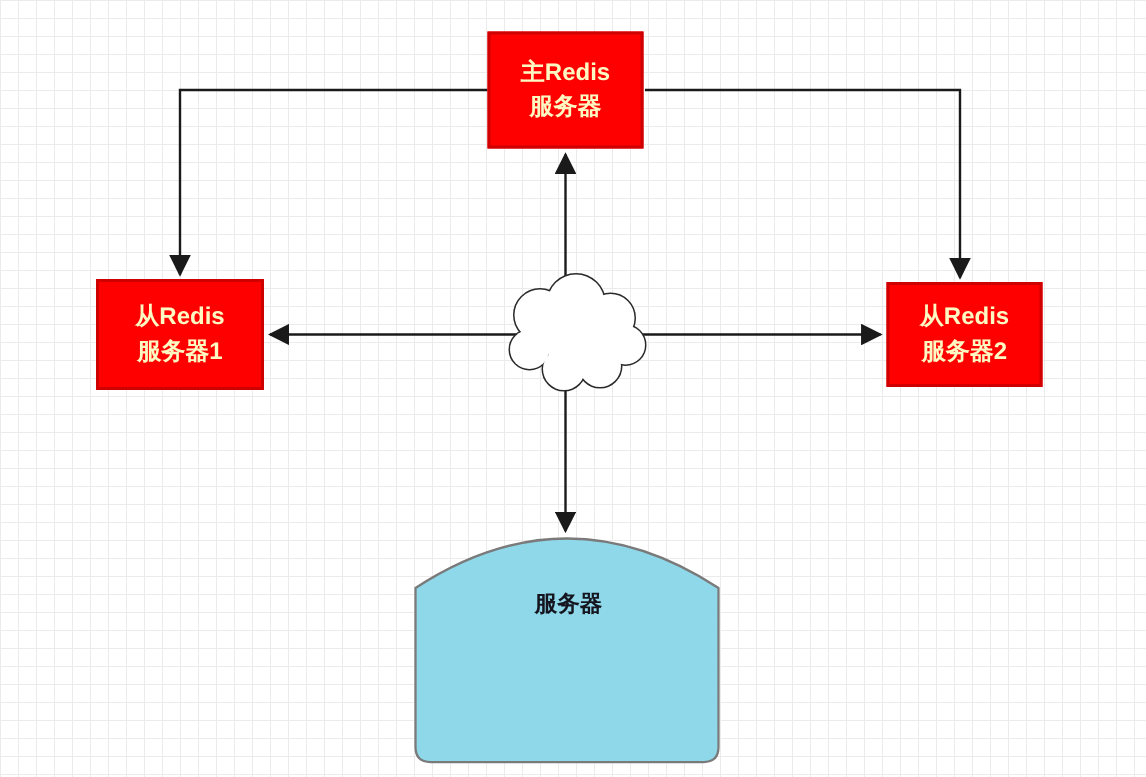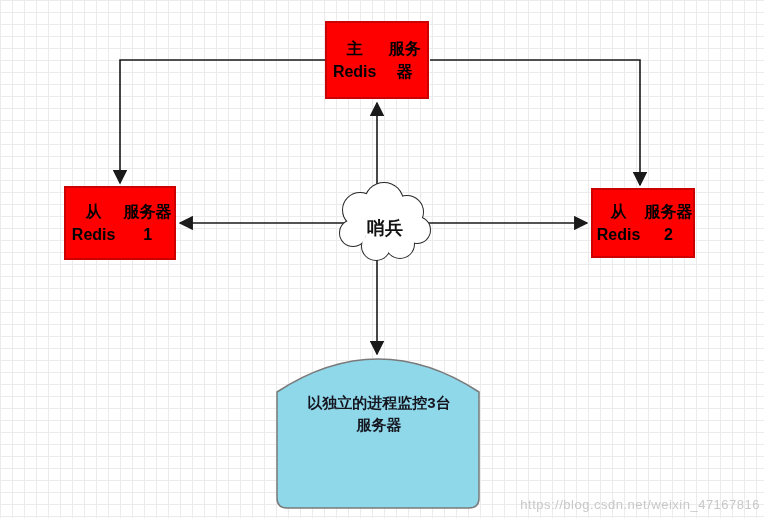--- a/index.html
+++ b/index.html
@@ -40,27 +40,28 @@
   }
   .monitor-shape {
     fill: #8fd8ea;
     stroke: #7a7a7a;
     stroke-width: 1.5;
   }
   .node {
     position: absolute;
     background: #fe0000;
     border: 2px solid #cf0000;
-    color: #000000;
+    color: #fef9c3;
     font-weight: bold;
     font-size: 16px;
     line-height: 23px;
     display: flex;
+    flex-direction: column;
     align-items: center;
-    justify-content: flex-end;
+    justify-content: center;
     text-align: center;
     box-sizing: border-box;
   }
   .node.master { left: 325px; top: 21px;  width: 104px; height: 78px; }
   .node.slave1 { left: 64px;  top: 186px; width: 112px; height: 74px; }
   .node.slave2 { left: 591px; top: 188px; width: 104px; height: 70px; }
   .cloud-label {
     position: absolute;
     left: 345px; top: 216px;
     width: 80px;
@@ -145,22 +146,19 @@
   <div class="node slave1">
     <div>从Redis</div>
     <div>服务器1</div>
   </div>
 
   <div class="node slave2">
     <div>从Redis</div>
     <div>服务器2</div>
   </div>
 
-  <div class="cloud-label">哨兵</div>
 
   <div class="monitor-label">
-    <div>以独立的进程监控3台</div>
     <div>服务器</div>
   </div>
 
-  <div class="watermark">https://blog.csdn.net/weixin_47167816</div>
 
 </div>
 
 </body></html>

